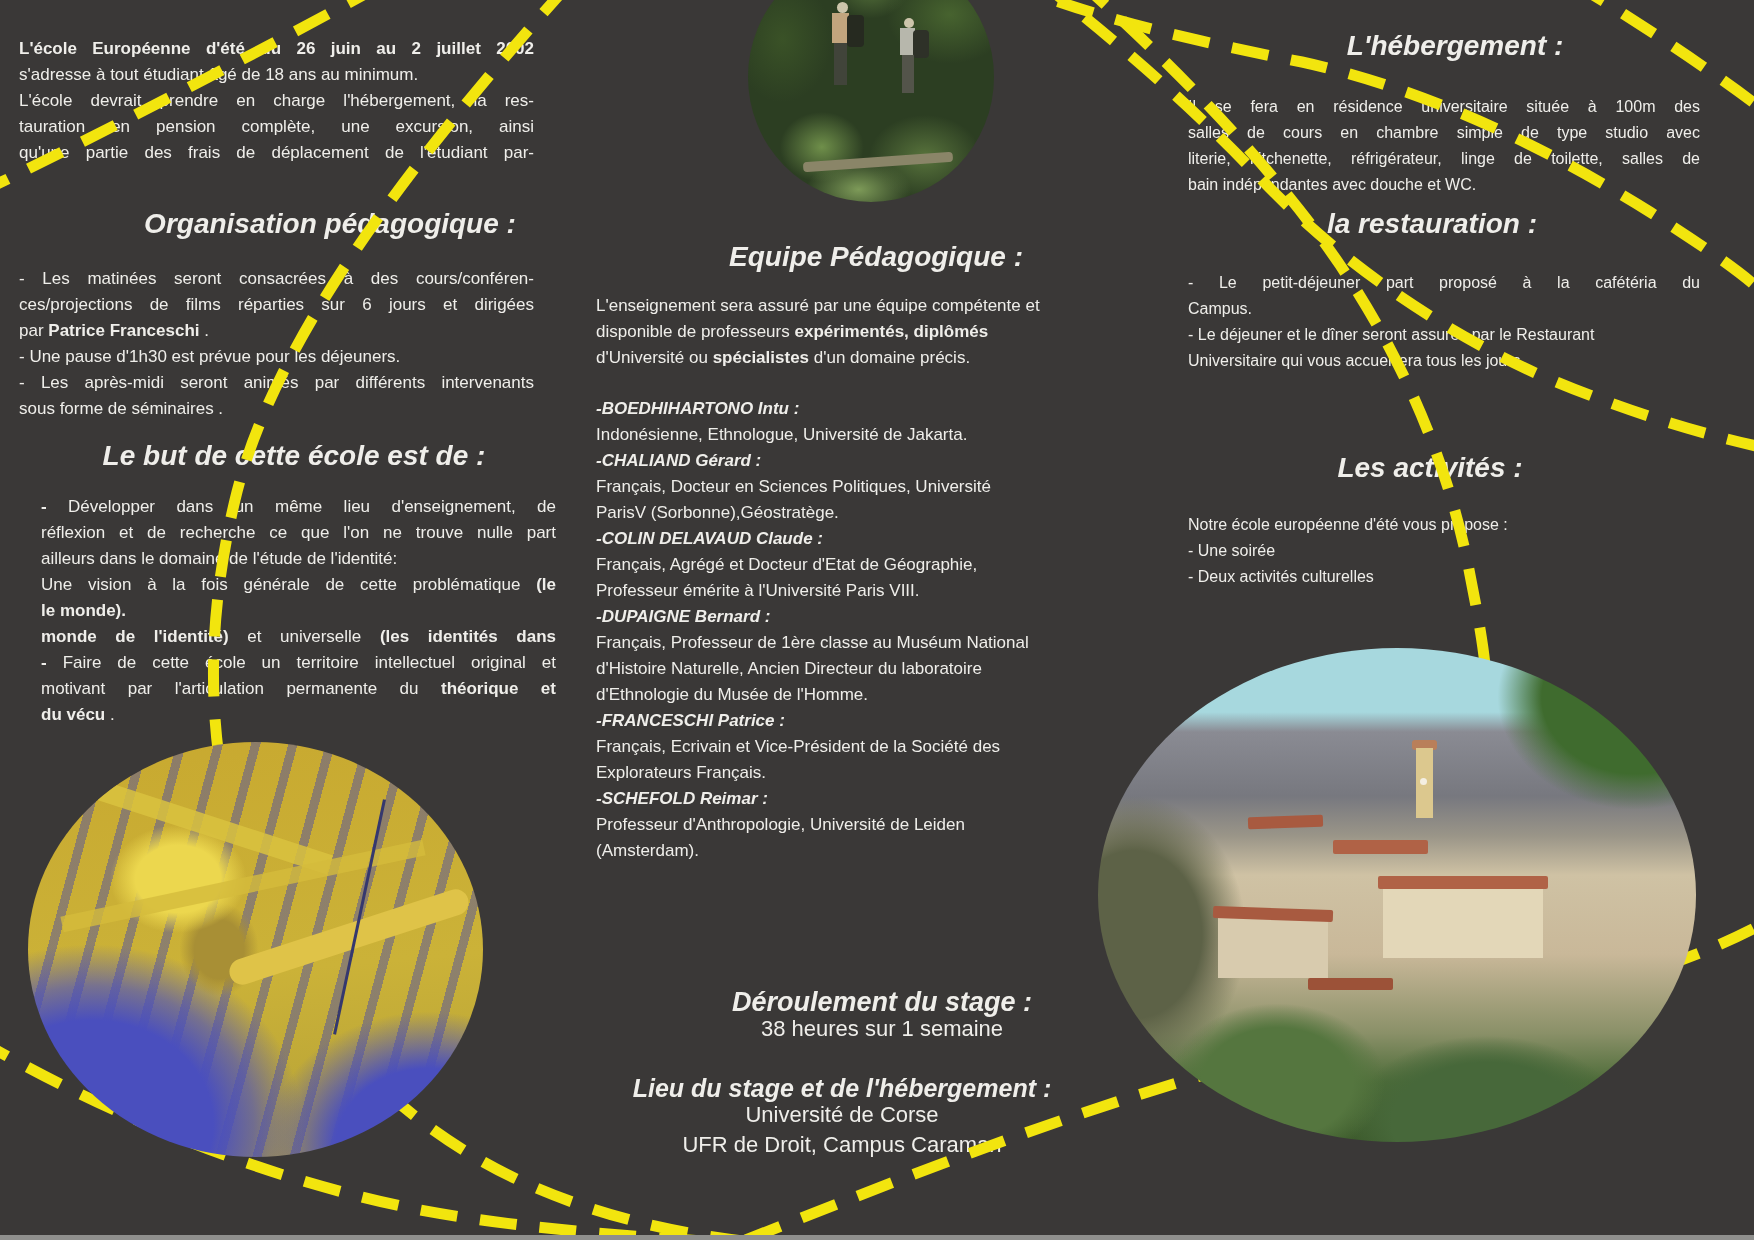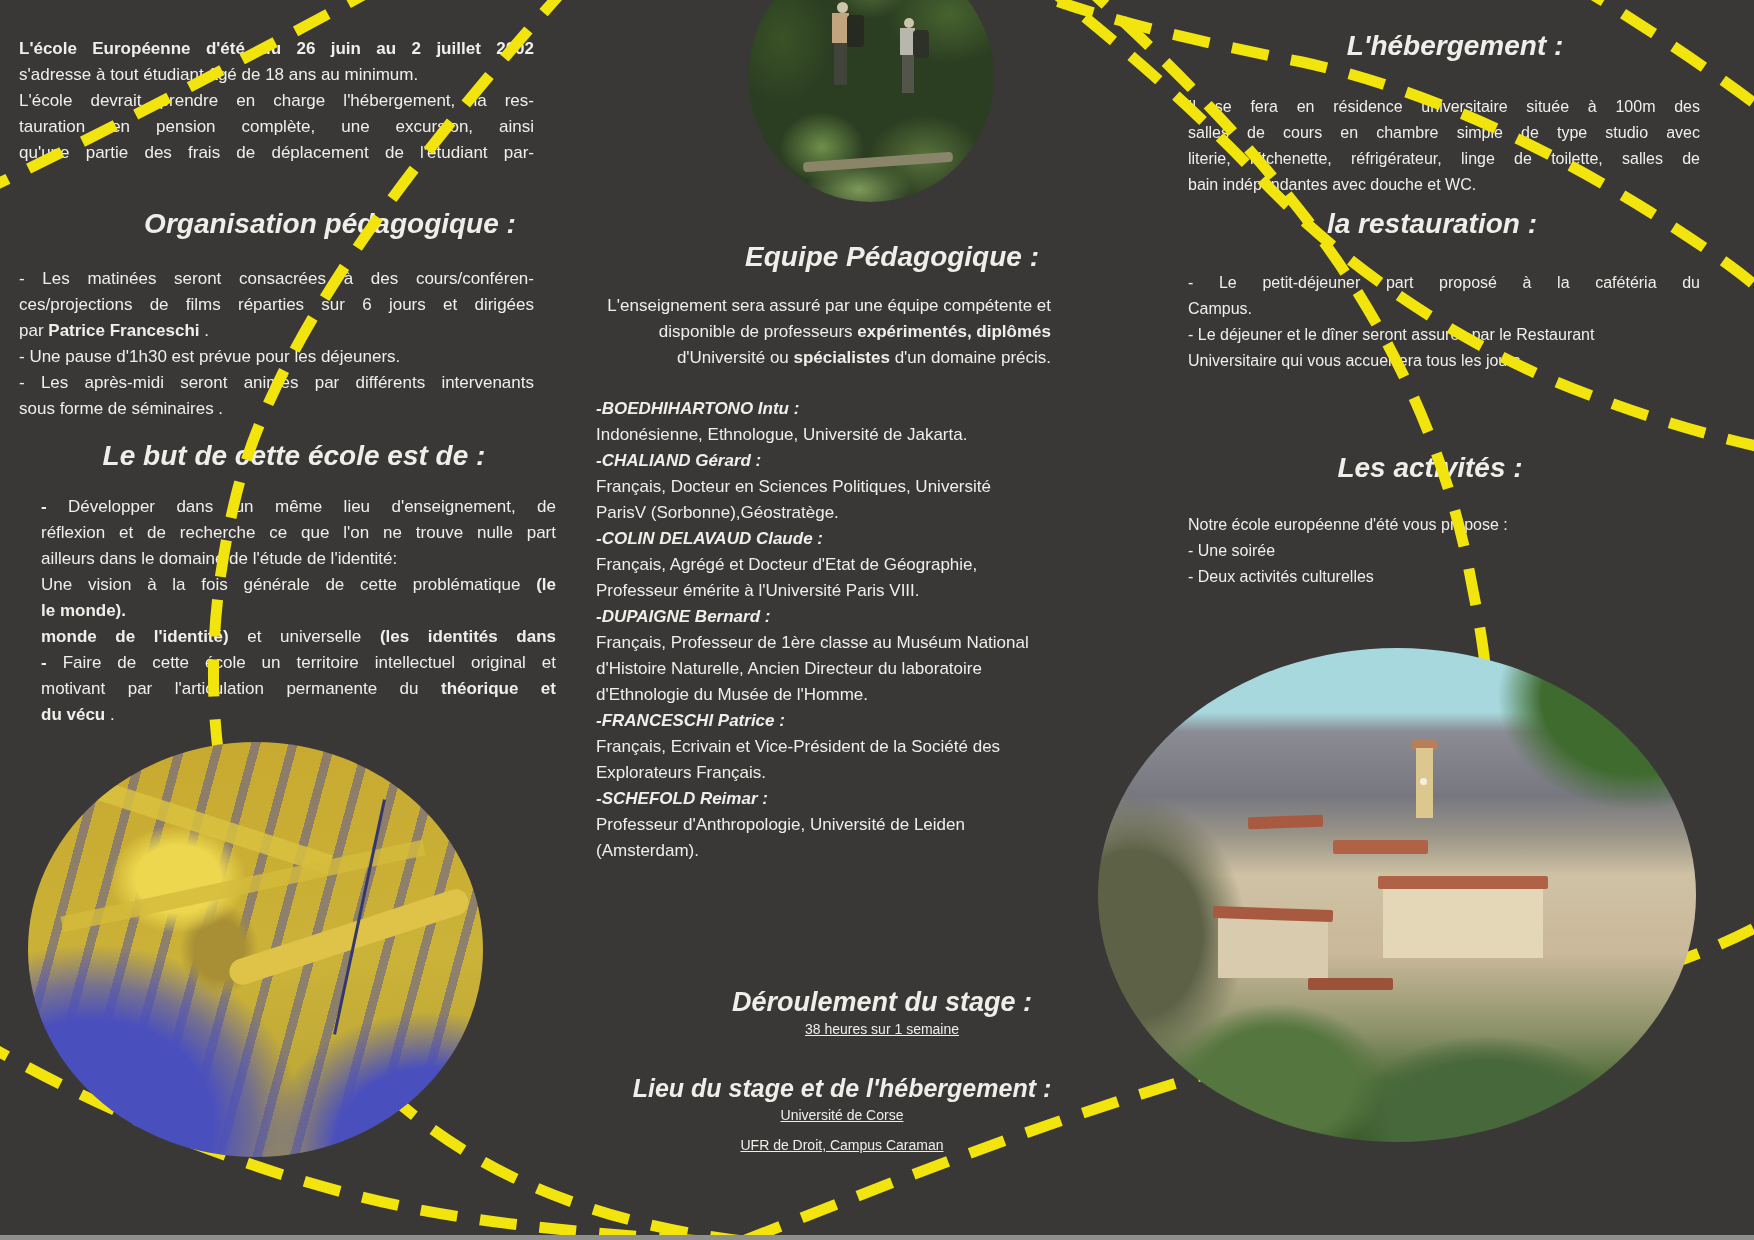--- a/index.html
+++ b/index.html
@@ -8,21 +8,21 @@
         font-family:"Liberation Sans",sans-serif;}
   
   .block{position:absolute;font-size:17px;line-height:26px;}
   .block.small{font-size:16px;}
   .line{white-space:nowrap;}
   .line.j{white-space:normal;text-align:justify;text-align-last:justify;}
   .tname{font-weight:bold;font-style:italic;}
   .heading{position:absolute;transform:translateX(-50%);white-space:nowrap;
            font-weight:bold;font-style:italic;font-size:28px;line-height:32px;}
   .cline{position:absolute;transform:translateX(-50%);white-space:nowrap;
-         font-size:14px;line-height:26px;text-decoration:underline;}
+         font-size:22px;line-height:26px;}
   
   .curves{position:absolute;left:0;top:0;z-index:3;pointer-events:none;}
   
   .photo{position:absolute;border-radius:50%;overflow:hidden;z-index:4;}
   .photo>div{position:absolute;}
   .photo-jungle{left:748px;top:-48px;width:246px;height:250px;
     background:
       radial-gradient(60px 50px at 30% 78%,#6f8f4a,transparent 70%),
       radial-gradient(80px 60px at 72% 82%,#58733c,transparent 70%),
       radial-gradient(70px 90px at 14% 35%,#3a5227,transparent 70%),
@@ -88,22 +88,22 @@
       <div class="line j">réflexion et de recherche ce que l'on ne trouve nulle part</div>
       <div class="line">ailleurs dans le domaine de l'étude de l'identité:</div>
       <div class="line j">Une vision à la fois générale de cette problématique <b>(le</b></div>
       <div class="line"><b>le monde).</b></div>
       <div class="line j"><b>monde de l'identité)</b> et universelle <b>(les identités dans</b></div>
       <div class="line j"><b>-</b> Faire de cette école un territoire intellectuel original et</div>
       <div class="line j">motivant par l'articulation permanente du <b>théorique et</b></div>
       <div class="line"><b>du vécu</b> .</div>
     </div>
 
-  <div class="heading" style="left:876px;top:241px;margin-left:16px;">Equipe Pédagogique :</div>
-  <div class="block" style="left:596px;top:293px;width:455px;text-align:right;">
+  <div class="heading" style="left:876px;top:241px;">Equipe Pédagogique :</div>
+  <div class="block" style="left:596px;top:293px;width:455px;">
       <div class="line">L'enseignement sera assuré par une équipe compétente et</div>
       <div class="line">disponible de professeurs <b>expérimentés, diplômés</b></div>
       <div class="line">d'Université ou <b>spécialistes</b> d'un domaine précis.</div>
     </div>
   <div class="block" style="left:596px;top:396px;width:455px;">
       <div class="line tname">-BOEDHIHARTONO Intu :</div>
       <div class="line">Indonésienne, Ethnologue, Université de Jakarta.</div>
       <div class="line tname">-CHALIAND Gérard :</div>
       <div class="line">Français, Docteur en Sciences Politiques, Université</div>
       <div class="line">ParisV (Sorbonne),Géostratège.</div>

